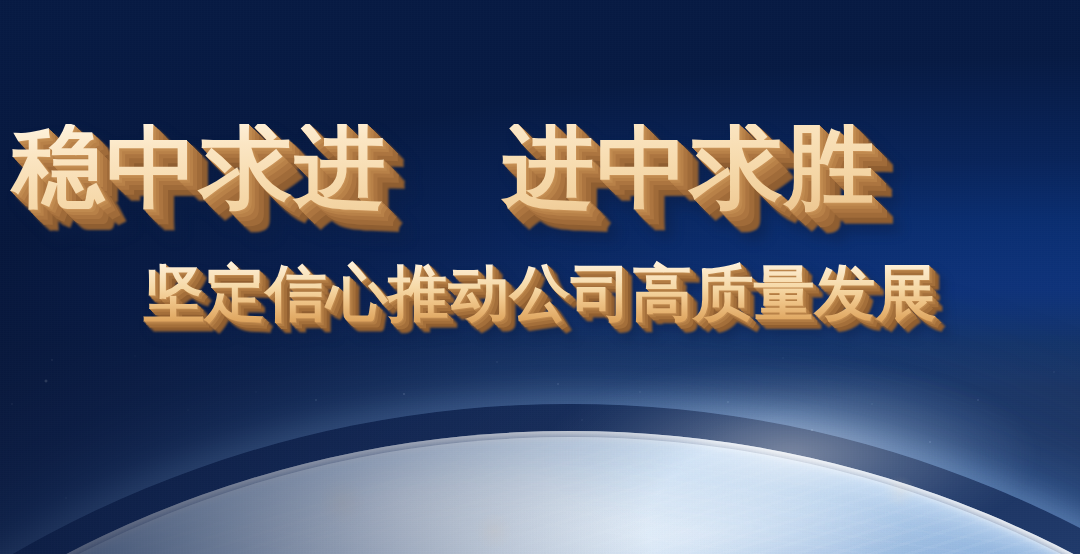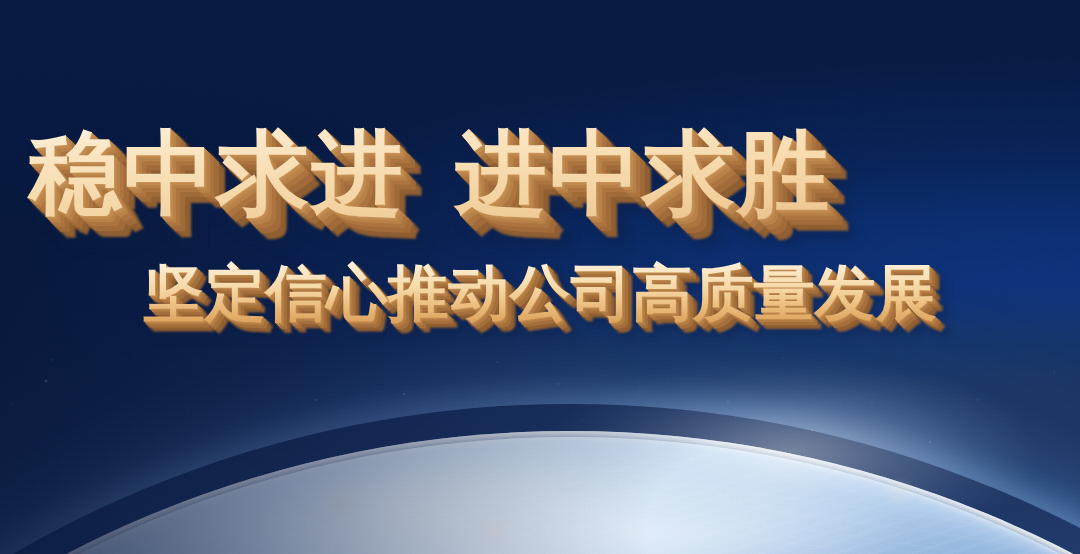--- a/index.html
+++ b/index.html
@@ -259,21 +259,21 @@
     width: 1080px;
     text-align: center;
     z-index: 6;
   }
 
   .headline {
     position: absolute;
     top: 124px;
     left: 0;
     width: 860px;
-    font-family: Liberation Serif, serif;
+    font-family: Liberation Mono, monospace;
     font-weight: 700;
     font-size: 92px;
     line-height: 100px;
     letter-spacing: 2px;
     white-space: pre;
     
     background-image: linear-gradient(177deg,
         #fff4e0 0%,
         #fbe6c4 22%,
         #f7dcb0 48%,
@@ -285,20 +285,21 @@
     color: transparent;
     -webkit-text-fill-color: transparent;
     filter:
       drop-shadow(1px 1px 0 #c99257)
       drop-shadow(2px 2px 0 #c08a4f)
       drop-shadow(3px 3px 0 #b88148)
       drop-shadow(4px 4px 0 #ac7540)
       drop-shadow(5px 5px 0 #a06b39)
       drop-shadow(6px 6px 1px #8f5e31)
       drop-shadow(7px 8px 6px rgba(10,30,70,0.45));
+    padding-left: 12px;
   }
 
   .subheadline {
     position: absolute;
     top: 258px;
     left: 0;
     width: 1080px;
     font-family: "DejaVu Sans", "Liberation Sans", sans-serif;
     font-weight: 700;
     font-size: 61px;

